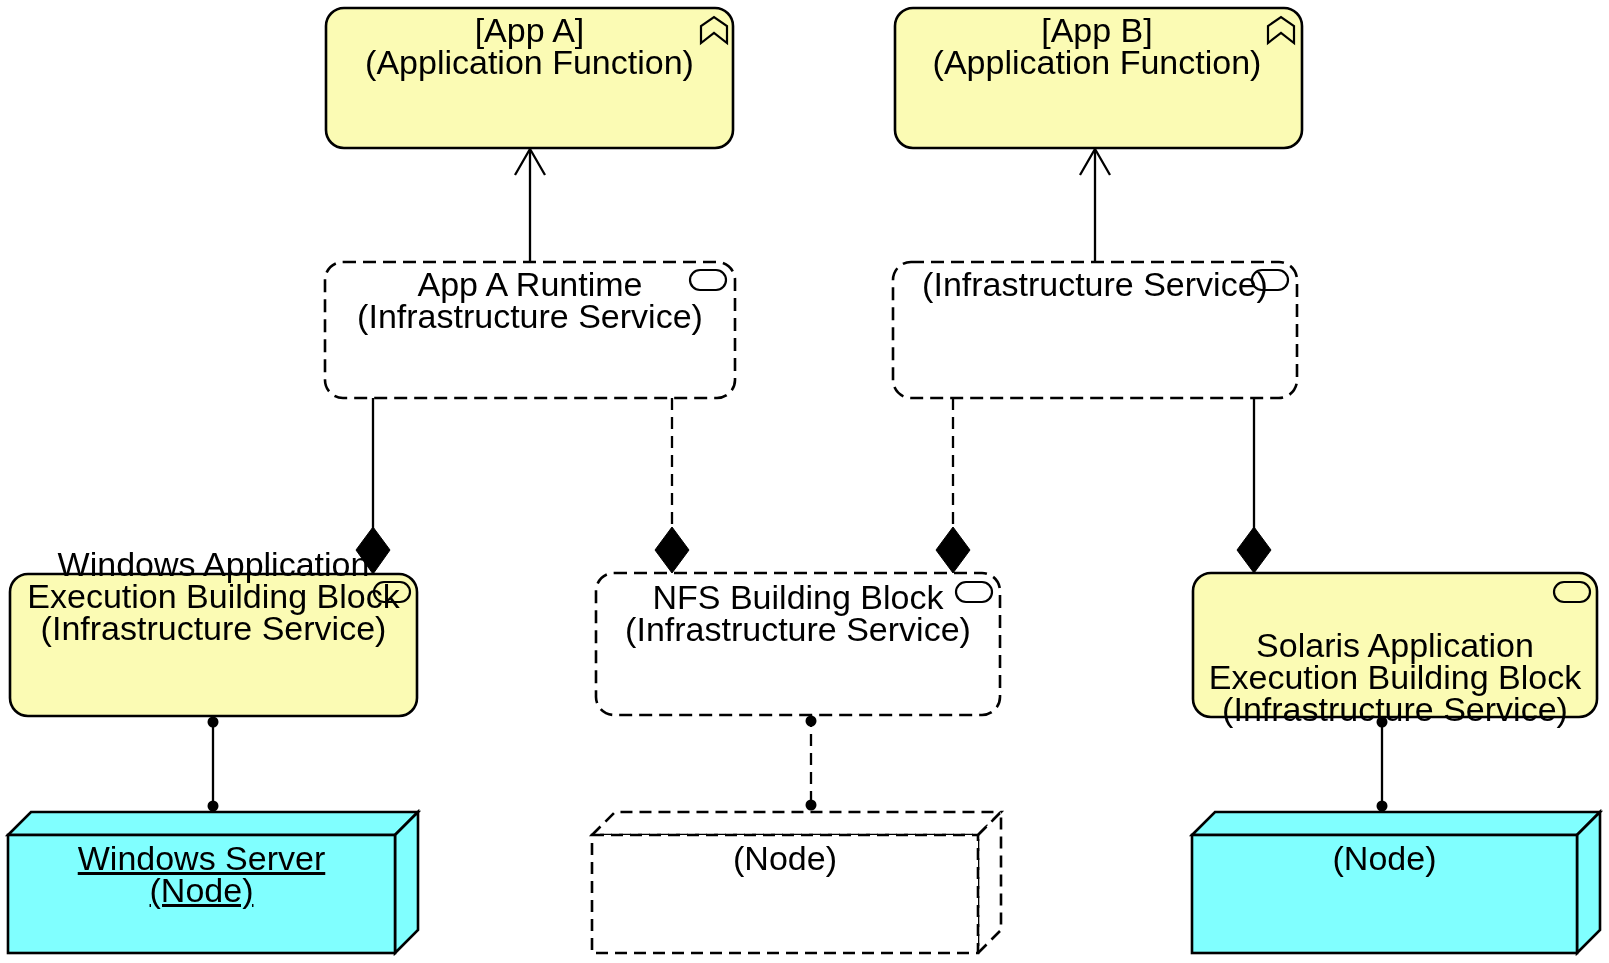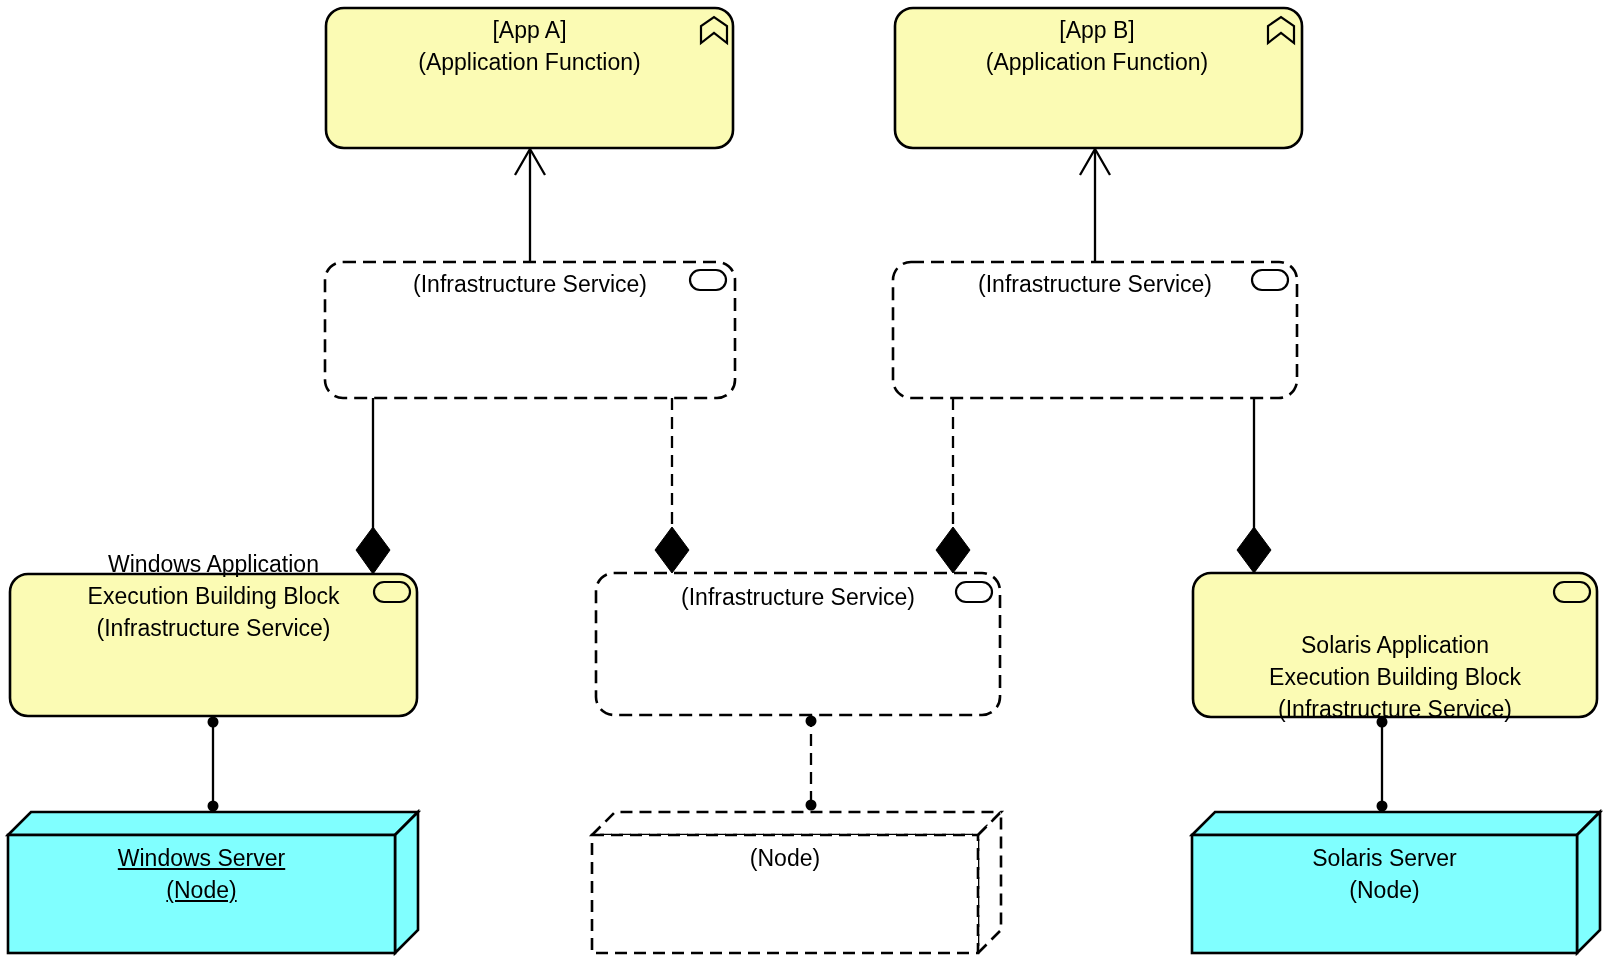--- a/index.html
+++ b/index.html
@@ -8,21 +8,21 @@
     width:1609px;height:963px;
     background:#ffffff;
     font-family:"Liberation Sans", sans-serif;
     overflow:hidden;
   }
   #vector{position:absolute;left:0;top:0;}
   .lbl{
     position:absolute;
     text-align:center;
     color:#000000;
-    font-size:23px;
+    font-size:34px;
     line-height:32px;
     pointer-events:none;
   }
   .lbl .nm, .lbl .tp{display:block;white-space:pre-line;}
 </style>
 </head>
 <body>
 
 <div id="canvas">
 
@@ -133,45 +133,46 @@
   <div class="lbl" style="left:326px;top:14px;width:407px;">
     <span class="nm">[App A]</span>
     <span class="tp">(Application Function)</span>
   </div>
   <div class="lbl" style="left:895px;top:14px;width:404px;">
     <span class="nm">[App B]</span>
     <span class="tp">(Application Function)</span>
   </div>
 
   <div class="lbl" style="left:325px;top:268px;width:410px;">
+    <span class="nm">App A Runtime</span>
     <span class="tp">(Infrastructure Service)</span>
   </div>
   <div class="lbl" style="left:893px;top:268px;width:404px;">
     <span class="tp">(Infrastructure Service)</span>
   </div>
 
   <div class="lbl" style="left:10px;top:548px;width:407px;">
     <span class="nm">Windows Application
 Execution Building Block</span>
     <span class="tp">(Infrastructure Service)</span>
   </div>
   <div class="lbl" style="left:596px;top:581px;width:404px;">
+    <span class="nm">NFS Building Block</span>
     <span class="tp">(Infrastructure Service)</span>
   </div>
   <div class="lbl" style="left:1193px;top:581px;width:404px;margin-top:48px;">
     <span class="nm">Solaris Application
 Execution Building Block</span>
     <span class="tp">(Infrastructure Service)</span>
   </div>
 
   <div class="lbl" style="left:8px;top:842px;width:387px;text-decoration:underline;">
     <span class="nm">Windows Server</span>
     <span class="tp">(Node)</span>
   </div>
   <div class="lbl" style="left:592px;top:842px;width:386px;">
     <span class="tp">(Node)</span>
   </div>
   <div class="lbl" style="left:1192px;top:842px;width:385px;">
-    <span class="nm">Solaris Server</span>
     <span class="tp">(Node)</span>
   </div>
 
 </div>
 
 </body></html>

